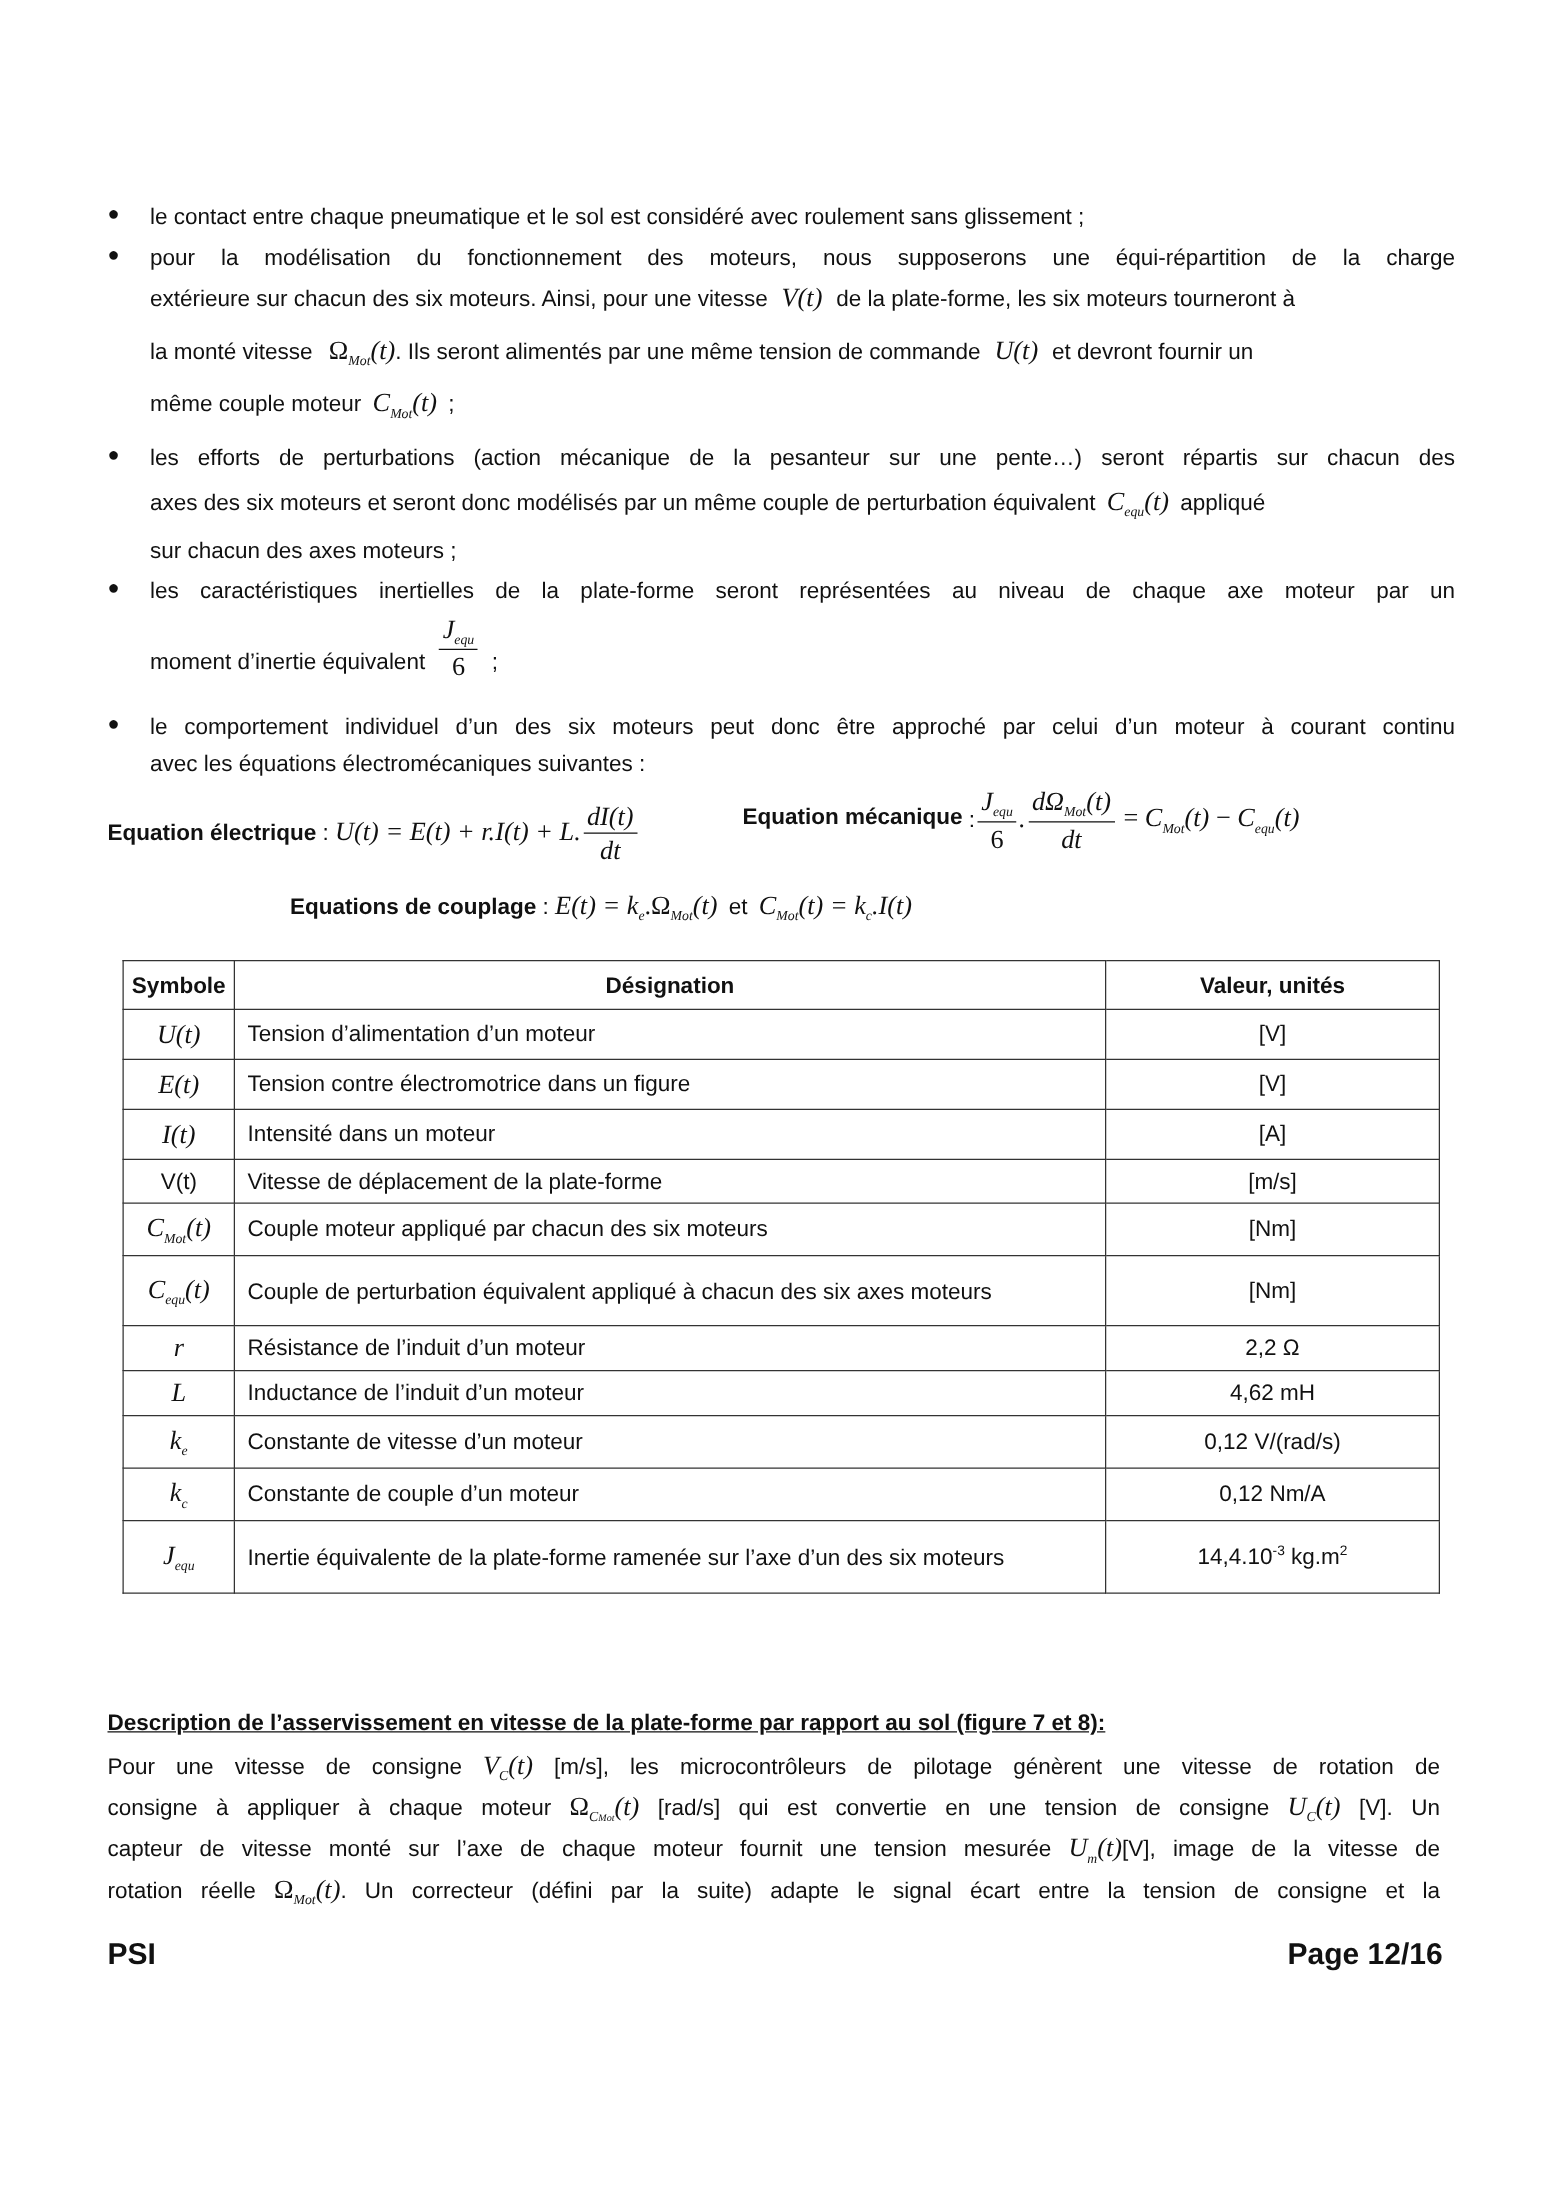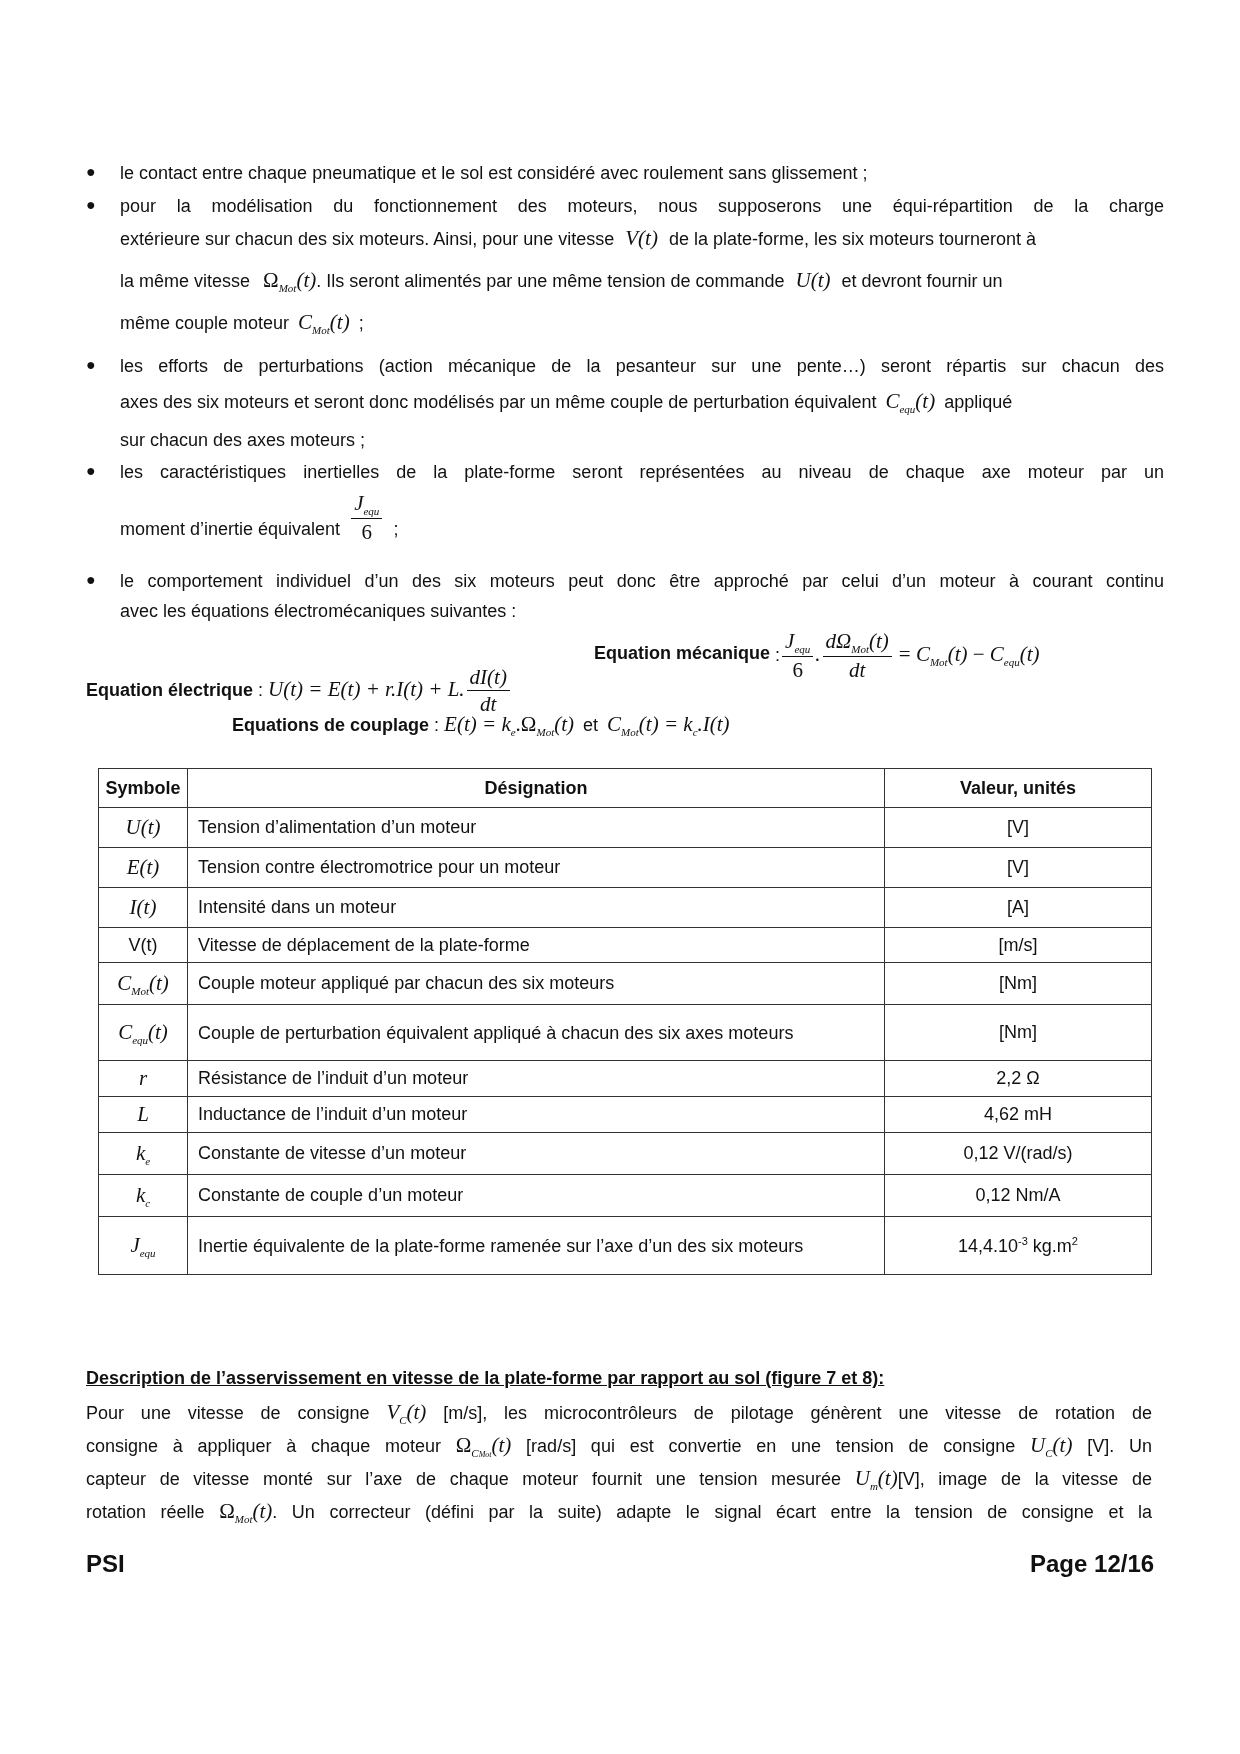--- a/index.html
+++ b/index.html
@@ -42,21 +42,21 @@
 
   <div class="bullet" style="left:86px; top:196px;">
     <span class="dot">●</span>
     <div class="line just" style="top:0;">pour la modélisation du fonctionnement des moteurs, nous supposerons une équi-répartition de la charge</div>
     <div class="line" style="top:30px;">
       <span>extérieure sur chacun des six moteurs. Ainsi, pour une vitesse</span>
       <span class="math" style="margin:0 6px;">V(t)</span>
       <span>de la plate-forme, les six moteurs tourneront à</span>
     </div>
     <div class="line" style="top:72px;">
-      <span>la même vitesse</span>
+      <span>la monté vitesse</span>
       <span class="math" style="margin-left:8px;"><span class="up">Ω</span><span class="sub">Mot</span><span>(t)</span></span><span>. Ils seront alimentés par une même tension de commande</span>
       <span class="math" style="margin:0 6px;">U(t)</span>
       <span>et devront fournir un</span>
     </div>
     <div class="line" style="top:114px;">
       <span>même couple moteur</span>
       <span class="math" style="margin:0 4px;"><span>C</span><span class="sub">Mot</span><span>(t)</span></span>
       <span>;</span>
     </div>
   </div>
@@ -84,21 +84,21 @@
       <span style="position:relative; top:12px;">;</span>
     </div>
   </div>
 
   <div class="bullet" style="left:86px; top:571px;">
     <span class="dot">●</span>
     <div class="line just" style="top:0;">le comportement individuel d’un des six moteurs peut donc être approché par celui d’un moteur à courant continu</div>
     <div class="line" style="top:30px;">avec les équations électromécaniques suivantes :</div>
   </div>
 
-  <div class="eq-row" style="left:86px; top:666px;">
+  <div class="eq-row" style="left:86px; top:642px;">
     <span class="bold">Equation électrique</span>
     <span>:</span>
     <span class="math">U(t) = E(t) + r.I(t) + L.</span><span class="math frac">
         <span class="num">dI(t)</span>
         <span class="den">dt</span>
       </span>
   </div>
 
   <div class="eq-row" style="left:594px; top:630px;">
     <span class="bold" style="position:relative; top:-2px;">Equation mécanique</span>
@@ -129,21 +129,21 @@
       </tr>
     </thead>
     <tbody>
       <tr style="height:40px;">
         <td class="sym math">U(t)</td>
         <td class="des">Tension d’alimentation d’un moteur</td>
         <td class="val">[V]</td>
       </tr>
       <tr style="height:40px;">
         <td class="sym math">E(t)</td>
-        <td class="des">Tension contre électromotrice pour un moteur</td>
+        <td class="des">Tension contre électromotrice dans un figure</td>
         <td class="val">[V]</td>
       </tr>
       <tr style="height:40px;padding-left:41px;">
         <td class="sym math">I(t)</td>
         <td class="des">Intensité dans un moteur</td>
         <td class="val">[A]</td>
       </tr>
       <tr style="height:35px;">
         <td class="sym">V(t)</td>
         <td class="des">Vitesse de déplacement de la plate-forme</td>

